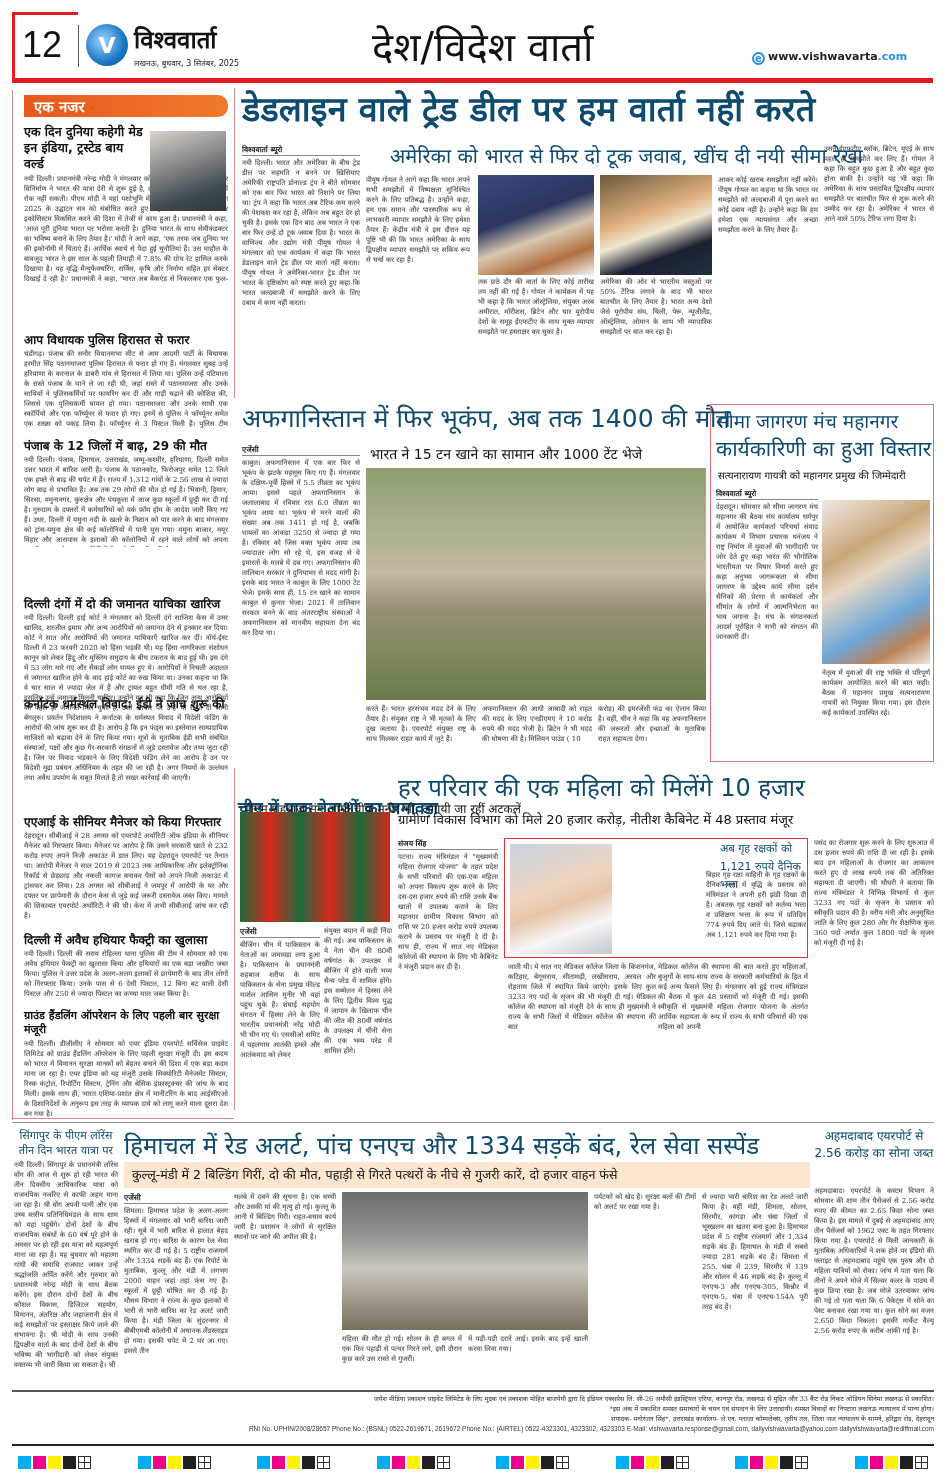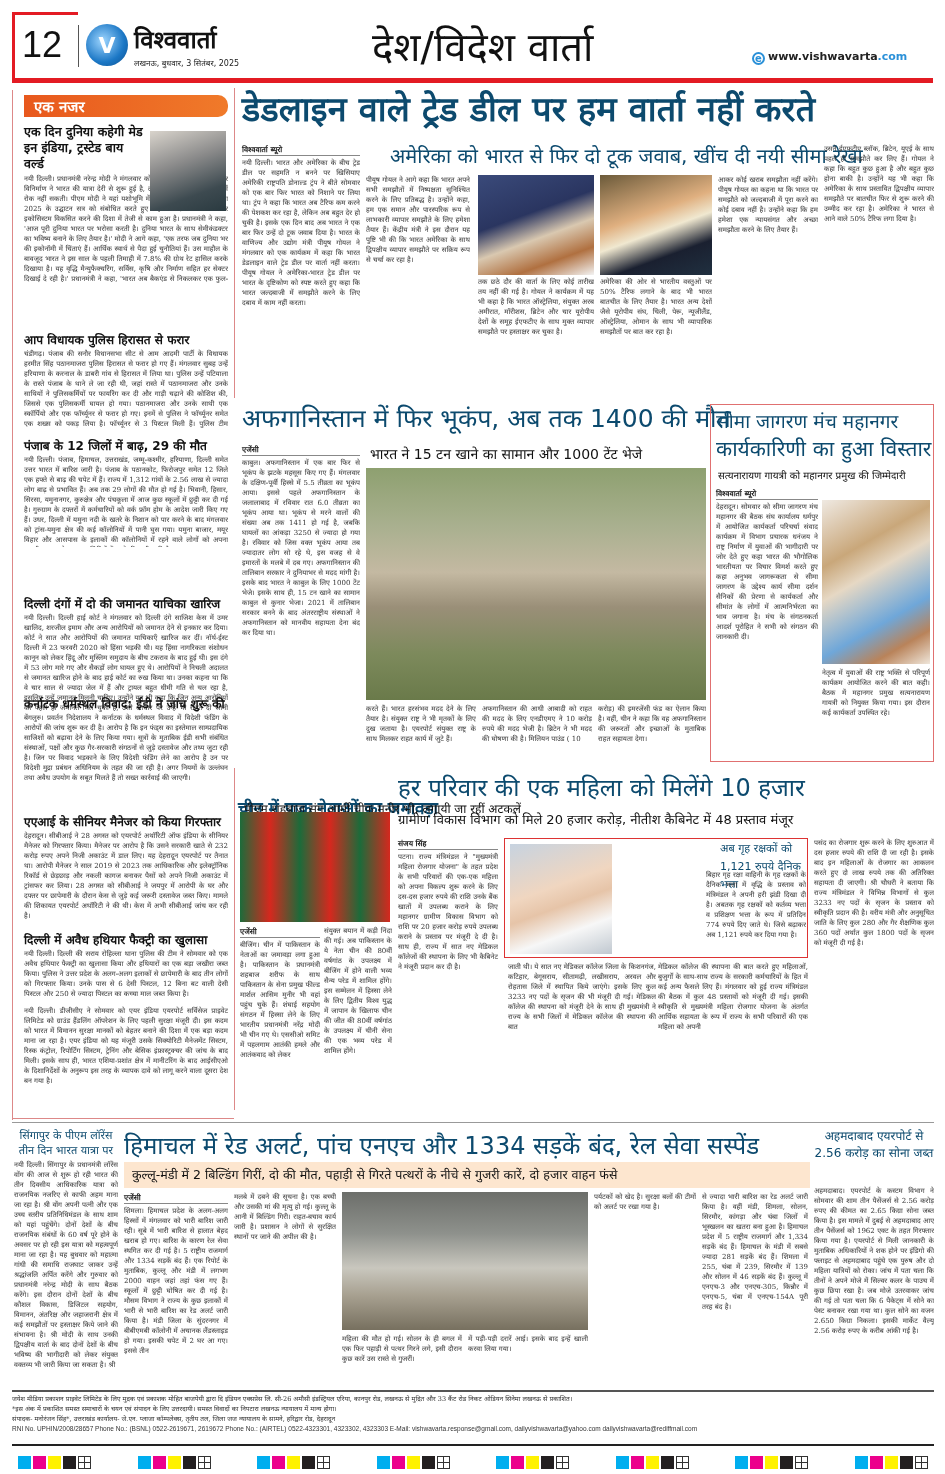--- a/index.html
+++ b/index.html
@@ -82,20 +82,21 @@
   <div class="lc-h">एएआई के सीनियर मैनेजर को किया गिरफ्तार</div>
   <div class="txt" style="height:96px;">देहरादून। सीबीआई ने 28 अगस्त को एयरपोर्ट अथॉरिटी ऑफ इंडिया के सीनियर मैनेजर को गिरफ्तार किया। मैनेजर पर आरोप है कि उसने सरकारी खाते से 232 करोड़ रुपए अपने निजी अकाउंट में डाल लिए। यह देहरादून एयरपोर्ट पर तैनात था। आरोपी मैनेजर ने साल 2019 से 2023 तक आधिकारिक और इलेक्ट्रॉनिक रिकॉर्ड से छेड़छाड़ और नकली कागज बनाकर पैसों को अपने निजी अकाउंट में ट्रांसफर कर लिया। 28 अगस्त को सीबीआई ने जयपुर में आरोपी के घर और दफ्तर पर छापेमारी के दौरान केस से जुड़े कई जरूरी दस्तावेज जब्त किए। मामले की शिकायत एयरपोर्ट अथॉरिटी ने की थी। केस में अभी सीबीआई जांच कर रही है।</div>
 </div>
 
 <div class="abs" style="left:24px;top:930px;width:204px;height:75px;">
   <div class="lc-h">दिल्ली में अवैध हथियार फैक्ट्री का खुलासा</div>
   <div class="txt" style="height:58px;">नयी दिल्ली। दिल्ली की सराय रोहिल्ला थाना पुलिस की टीम ने सोमवार को एक अवैध हथियार फैक्ट्री का खुलासा किया और हथियारों का एक बड़ा जखीरा जब्त किया। पुलिस ने उत्तर प्रदेश के अलग-अलग इलाकों से छापेमारी के बाद तीन लोगों को गिरफ्तार किया। उनके पास से 6 देसी पिस्टल, 12 बिना बट वाली देसी पिस्टल और 250 से ज्यादा पिस्टल का कच्चा माल जब्त किया है।</div>
 </div>
 
 <div class="abs" style="left:24px;top:1006px;width:204px;height:112px;">
+  <div class="lc-h" style="font-size:11px;">ग्राउंड हैंडलिंग ऑपरेशन के लिए पहली बार सुरक्षा मंजूरी</div>
   <div class="txt" style="height:88px;">नयी दिल्ली। डीजीसीए ने सोमवार को एयर इंडिया एयरपोर्ट सर्विसेज प्राइवेट लिमिटेड को ग्राउंड हैंडलिंग ऑपरेशन के लिए पहली सुरक्षा मंजूरी दी। इस कदम को भारत में विमानन सुरक्षा मानकों को बेहतर बनाने की दिशा में एक बड़ा कदम माना जा रहा है। एयर इंडिया को यह मंजूरी उसके सिक्योरिटी मैनेजमेंट सिस्टम, रिस्क कंट्रोल, रिपोर्टिंग सिस्टम, ट्रेनिंग और बेसिक इंफ्रास्ट्रक्चर की जांच के बाद मिली। इसके साथ ही, भारत एशिया-प्रशांत क्षेत्र में मानीटरिंग के बाद आईसीएओ के दिशानिर्देशों के अनुरूप इस तरह के व्यापक दावे को लागू करने वाला दूसरा देश बन गया है।</div>
 </div>
 <div class="abs" style="left:12px;top:1118px;width:222px;height:1px;background:#d88;"></div>
 
 <div class="abs redbox" style="left:234px;top:88px;width:700px;height:310px;border:none;border-left:1px solid #d88;"></div>
 <div class="abs bigh" style="left:242px;top:88px;font-size:34px;line-height:42px;letter-spacing:0.2px;">डेडलाइन वाले ट्रेड डील पर हम वार्ता नहीं करते</div>
 <div class="abs bigh" style="left:390px;top:142px;font-size:20px;font-weight:normal;">अमेरिका को भारत से फिर दो टूक जवाब, खींच दी नयी सीमा रेखा</div>
 
 <div class="abs" style="left:242px;top:144px;width:118px;height:252px;">
   <div class="byline">विश्ववार्ता ब्यूरो</div>
@@ -171,21 +172,21 @@
 <div class="abs photo" style="left:342px;top:1192px;width:246px;height:138px;background:linear-gradient(180deg,#6c6e6a 0%,#8e918c 30%,#c9c7be 55%,#a7a090 75%,#77705f 100%);"></div>
 <div class="abs txt" style="left:342px;top:1334px;width:120px;height:52px;">महिला की मौत हो गई। सोलन के ही बगल में एक फिर पहाड़ी से पत्थर गिरने लगे, इसी दौरान कुछ कारें उस रास्ते से गुजरीं।</div>
 <div class="abs txt" style="left:468px;top:1334px;width:120px;height:52px;">में पड़ी-पड़ी दरारें आई। इसके बाद इन्हें खाली करवा लिया गया।</div>
 <div class="abs txt" style="left:594px;top:1192px;width:102px;height:194px;">पर्यटकों को खेद है। सुरक्षा बलों की टीमों को अलर्ट पर रखा गया है।</div>
 <div class="abs txt" style="left:702px;top:1192px;width:106px;height:194px;">से ज्यादा भारी बारिश का रेड अलर्ट जारी किया है। वहीं मंडी, शिमला, सोलन, सिरमौर, कांगड़ा और चंबा जिलों में भूस्खलन का खतरा बना हुआ है। हिमाचल प्रदेश में 5 राष्ट्रीय राजमार्ग और 1,334 सड़कें बंद हैं। हिमाचल के मंडी में सबसे ज्यादा 281 सड़कें बंद हैं। शिमला में 255, चंबा में 239, सिरमौर में 139 और सोलन में 46 सड़कें बंद हैं। कुल्लू में एनएच-3 और एनएच-305, किन्नौर में एनएच-5, चंबा में एनएच-154A पूरी तरह बंद है।</div>
 
 <div class="abs bigh" style="left:814px;top:1128px;width:120px;white-space:normal;font-size:12px;line-height:17px;font-weight:normal;text-align:center;">अहमदाबाद एयरपोर्ट से 2.56 करोड़ का सोना जब्त</div>
 <div class="abs txt" style="left:814px;top:1186px;width:120px;height:200px;">अहमदाबाद। एयरपोर्ट के कस्टम विभाग ने सोमवार की शाम तीन पैसेंजर्स से 2.56 करोड़ रुपए की कीमत का 2.65 किग्रा सोना जब्त किया है। इस मामले में दुबई से अहमदाबाद आए तीन पैसेंजर्स को 1962 एक्ट के तहत गिरफ्तार किया गया है। एयरपोर्ट से मिली जानकारी के मुताबिक अधिकारियों ने शक होने पर इंडिगो की फ्लाइट से अहमदाबाद पहुंचे एक पुरुष और दो महिला यात्रियों को रोका। जांच में पता चला कि तीनों ने अपने मोजे में सिल्वर कलर के पाउच में कुछ छिपा रखा है। जब मोजे उतरवाकर जांच की गई तो पता चला कि 6 पैकेट्स में सोने का पेस्ट बनाकर रखा गया था। कुल सोने का वजन 2.650 किग्रा निकला। इसकी मार्केट वैल्यू 2.56 करोड़ रुपए के करीब आंकी गई है।</div>
 
 <div class="abs" style="left:12px;top:1390px;width:922px;height:2px;background:#555;"></div>
-<div class="abs" style="left:12px;top:1394px;width:922px;text-align:left;font-family:'DejaVu Serif',serif;font-size:6.5px;line-height:10px;color:#333;">
+<div class="abs" style="left:12px;top:1394px;width:922px;text-align:right;font-family:'DejaVu Serif',serif;font-size:6.5px;line-height:10px;color:#333;">
   <div>जयेश मीडिया प्रकाशन प्राइवेट लिमिटेड के लिए मुद्रक एवं प्रकाशक मोहित बाजपेयी द्वारा दि इंडियन एक्सप्रेस लि. सी-26 अमौसी इंडस्ट्रियल एरिया, कानपुर रोड, लखनऊ से मुद्रित और 33 कैंट रोड निकट ओडियन सिनेमा लखनऊ से प्रकाशित।</div>
   <div>*इस अंक में प्रकाशित समस्त समाचारों के चयन एवं संपादन के लिए उत्तरदायी। समस्त विवादों का निपटारा लखनऊ न्यायालय में मान्य होगा।</div>
   <div>संपादक- मनोरंजन सिंह*, उत्तराखंड कार्यालय- जे.एन. प्लाजा कॉम्पलेक्स, तृतीय तल, जिला जज न्यायालय के सामने, हरिद्वार रोड, देहरादून</div>
   <div style="font-family:'Liberation Sans',sans-serif;">RNI No. UPHIN/2008/28657 Phone No.: (BSNL) 0522-2619671, 2619672 Phone No.: (AIRTEL) 0522-4323301, 4323302, 4323303 E-Mail: vishwavarta.response@gmail.com, dailyvishwavarta@yahoo.com dailyvishwavarta@rediffmail.com</div>
 </div>
 <div class="abs" style="left:12px;top:1444px;width:922px;height:2px;background:#222;"></div>
 
 <div class="abs" id="cmyk-strip" style="left:18px;top:1452px;width:910px;height:16px;display:flex;justify-content:space-between;">
     <span><span class="cmyk" style="background: rgb(0, 174, 239);"></span><span class="cmyk" style="background: rgb(236, 0, 140);"></span><span class="cmyk" style="background: rgb(255, 242, 0);"></span><span class="cmyk" style="background: rgb(35, 31, 32);"></span><span class="reg"></span></span>
     <span><span class="cmyk" style="background: rgb(0, 174, 239);"></span><span class="cmyk" style="background: rgb(236, 0, 140);"></span><span class="cmyk" style="background: rgb(255, 242, 0);"></span><span class="cmyk" style="background: rgb(35, 31, 32);"></span><span class="reg"></span></span>

